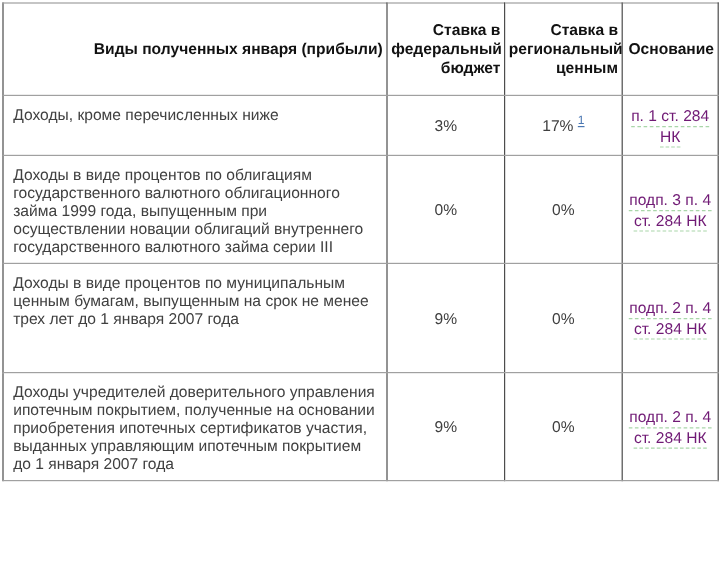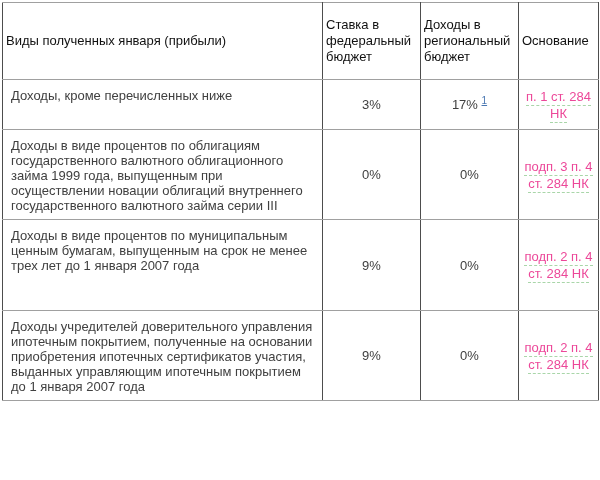--- a/index.html
+++ b/index.html
@@ -32,23 +32,23 @@
 
   thead tr { height: 58px; }
   tbody tr:nth-child(1) { height: 50px; }
   tbody tr:nth-child(2) { height: 61px; }
   tbody tr:nth-child(3) { height: 91px; }
   tbody tr:nth-child(4) { height: 60px; }
   tbody tr:nth-child(5) { height: 66px; }
   tbody tr:nth-child(6) { height: 95px; }
 
   th {
-    font-weight: normal;
+    font-weight: bold;
     color: #111111;
-    text-align: left;
+    text-align: right;
     vertical-align: middle;
     padding: 14px 3px;
     line-height: 16px;
   }
 
   td.income {
     text-align: left;
     vertical-align: top;
     padding: 8px 8px 6px 8px;
     line-height: 15px;
@@ -61,21 +61,21 @@
     white-space: nowrap;
   }
   td.basis {
     text-align: center;
     vertical-align: middle;
     padding: 3px 4px;
     line-height: 17px;
   }
 
   a.law-link {
-    color: #ec4899;
+    color: #701a75;
     text-decoration: none;
     border-bottom: 1px dashed #a9d6a9;
     padding-bottom: 1px;
     cursor: pointer;
   }
   sup.fn {
     font-size: 10px;
     line-height: 0;
     vertical-align: super;
   }
@@ -93,21 +93,21 @@
     <colgroup>
       <col style="width:320px">
       <col style="width:98px">
       <col style="width:98px">
       <col style="width:80px">
     </colgroup>
     <thead>
       <tr>
         <th>Виды полученных января (прибыли)</th>
         <th>Ставка в федеральный бюджет</th>
-        <th>Доходы в региональный бюджет</th>
+        <th>Ставка в региональный ценным</th>
         <th>Основание</th>
       </tr>
     </thead>
     <tbody id="table-body">
         <tr>
           <td class="income">Доходы, кроме перечисленных ниже</td>
           <td class="rate">3%</td>
           <td class="rate">17% <sup class="fn"><a class="footnote" href="#">1</a></sup></td>
           <td class="basis"><a class="law-link" href="#">п. 1 ст. 284 НК</a></td>
         </tr>

